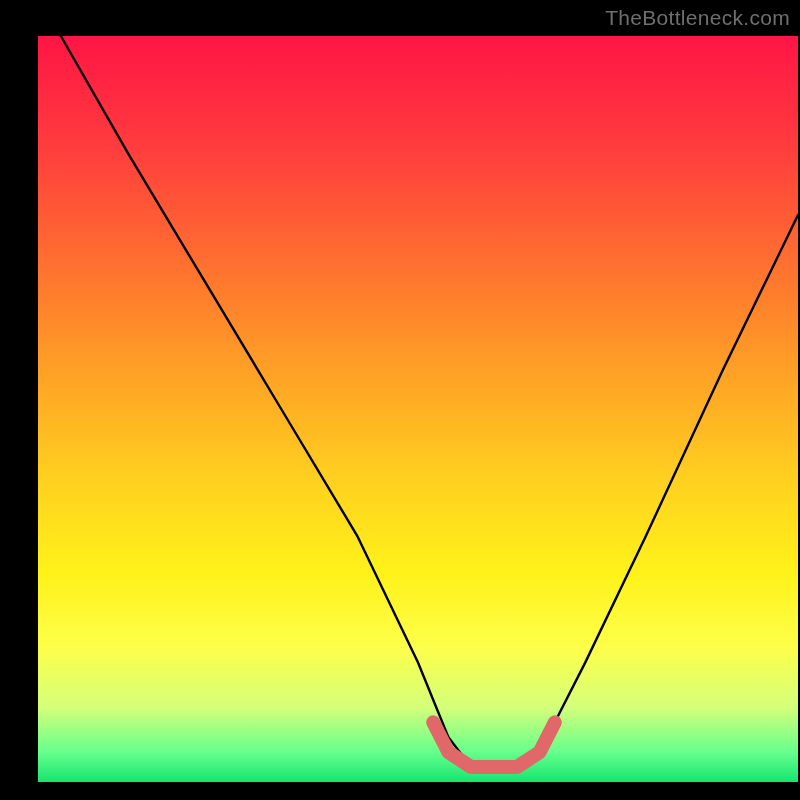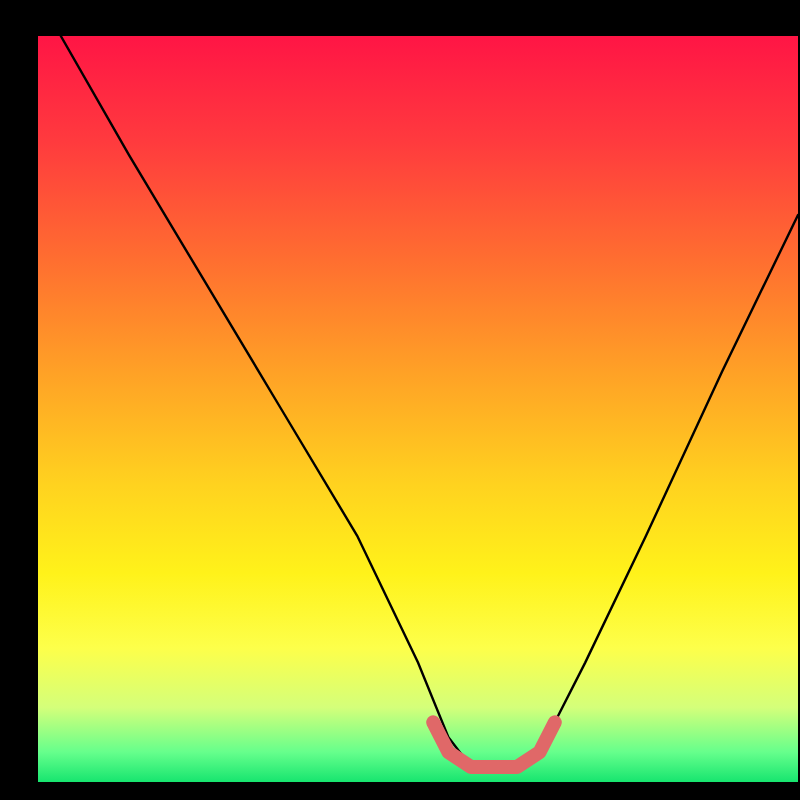--- a/index.html
+++ b/index.html
@@ -59,13 +59,14 @@
 </head>
 <body>
 
 <div class="frame">
   <div class="plot">
     <svg class="curve" viewBox="0 0 760 746" preserveAspectRatio="none">
       <path d="M22.8 0.0 L91.2 119.4 L167.2 246.2 L243.2 373.0 L319.2 499.8 L380.0 626.6 L410.4 701.2 L433.2 731.1 L456.0 731.1 L486.4 731.1 L509.2 701.2 L547.2 626.6 L608.0 499.8 L684.0 335.7 L760.0 179.0" id="main-curve" fill="none" stroke="#000" stroke-width="2.4" stroke-linecap="round"></path>
       <path d="M395.2 686.3 L410.4 716.2 L433.2 731.1 L456.0 731.1 L478.8 731.1 L501.6 716.2 L516.8 686.3" id="marker-curve" fill="none" stroke="#e06868" stroke-width="14" stroke-linecap="round" stroke-linejoin="round"></path>
     </svg>
   </div>
+  <div class="watermark">TheBottleneck.com</div>
 </div>
 
 </body></html>

